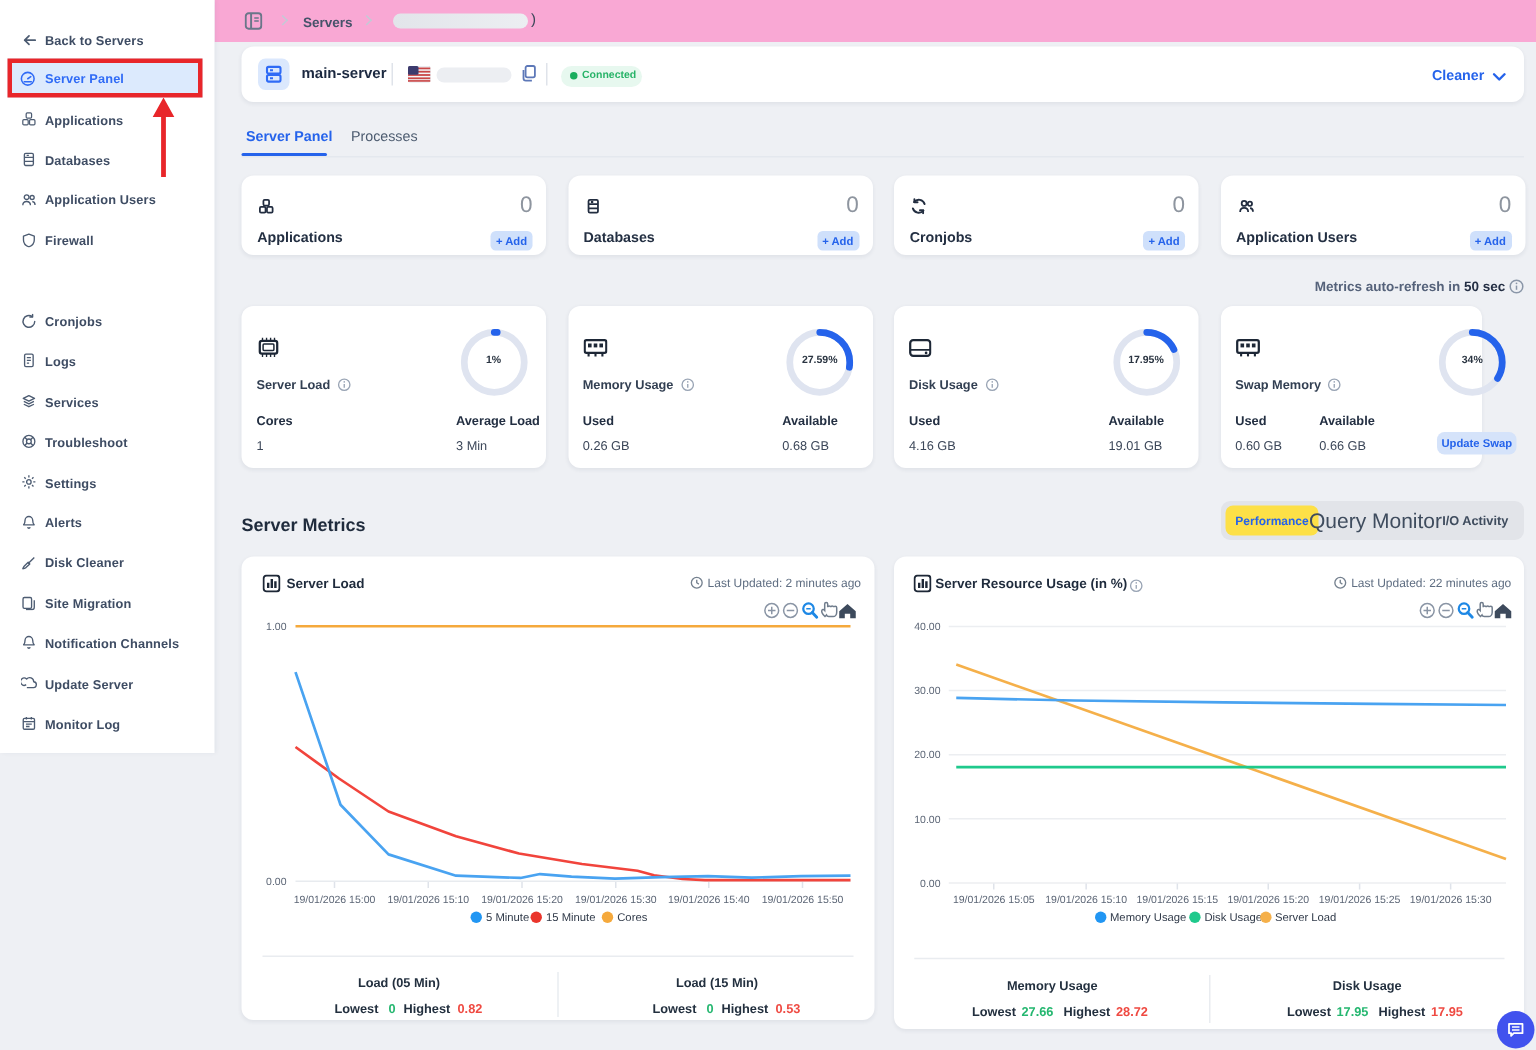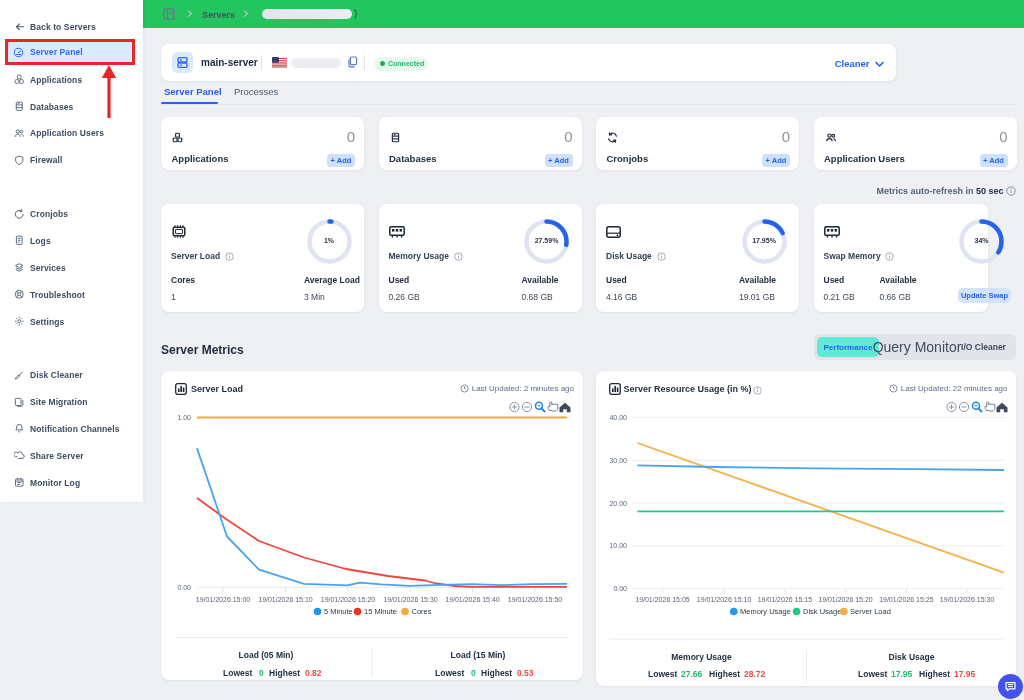--- a/index.html
+++ b/index.html
@@ -11,21 +11,21 @@
 
   
   #sidebar { position:absolute; left:0; top:0; width:143px; height:502px; background:#fff; box-shadow:1px 0 3px rgba(23,43,77,.06); z-index:5; }
   .sitem { position:absolute; left:0; width:143px; height:27px; display:flex; align-items:center; }
   .sitem svg { position:absolute; left:14px; }
   .sitem .lb { position:absolute; left:30px; font-size:8.5px; font-weight:700; color:#3e4c63; letter-spacing:.1px; white-space:nowrap; }
   .active-item { background:#dceafd; border:3px solid #e8262a; }
   .active-item .lb { color:#2f6bf6; }
 
   
-  #breadbar { position:absolute; left:143px; top:0; width:881px; height:28px; background:#22c55e; }
+  #breadbar { position:absolute; left:143px; top:0; width:881px; height:28px; background:#f9a8d4; }
 
   .chev { width:5px; height:5px; border-right:1.4px solid #c3cad6; border-top:1.4px solid #c3cad6; transform:rotate(45deg); display:inline-block; }
 
   .gauge-txt { position:absolute; font-size:7px; font-weight:700; color:#2a3441; }
   .lbl-b { font-size:8.5px; font-weight:700; color:#232f42; white-space:nowrap; }
   .val { font-size:8.5px; color:#3c4759; white-space:nowrap; }
   .addbtn { position:absolute; width:28px; height:12.5px; background:#cfe0fb; border-radius:3.5px; color:#2563eb; font-size:7.5px; font-weight:700; display:flex; align-items:center; justify-content:center; }
 </style>
 </head>
 <body>
@@ -126,20 +126,27 @@
       </svg>
     <span class="lb">Troubleshoot</span>
   </div>
   <div class="sitem" style="top:308px">
     <svg width="10.5" height="10.5" viewBox="0 0 14 14" stroke="#4d5c72" stroke-width="1.2" fill="none">
         <circle cx="7" cy="7" r="2"></circle>
         <path d="M7 1.2v1.9M7 10.9v1.9M1.2 7h1.9M10.9 7h1.9M2.9 2.9l1.3 1.3M9.8 9.8l1.3 1.3M11.1 2.9L9.8 4.2M4.2 9.8l-1.3 1.3"></path>
       </svg>
     <span class="lb">Settings</span>
   </div>
+  <div class="sitem" style="top:334.7px">
+    <svg width="10.5" height="10.5" viewBox="0 0 14 14" stroke="#4d5c72" stroke-width="1.2" fill="none">
+        <path d="M7 1.8a3.4 3.4 0 0 1 3.4 3.4c0 2.6.7 3.4 1.3 4H2.3c.6-.6 1.3-1.4 1.3-4A3.4 3.4 0 0 1 7 1.8z" stroke-linejoin="round"></path>
+        <path d="M5.8 11.4a1.3 1.3 0 0 0 2.4 0"></path>
+      </svg>
+    <span class="lb">Alerts</span>
+  </div>
   <div class="sitem" style="top:361.5px">
     <svg width="10.5" height="10.5" viewBox="0 0 14 14" stroke="#4d5c72" stroke-width="1.2" fill="none">
         <line x1="11.8" y1="2.2" x2="6.2" y2="7.8"></line>
         <path d="M6.4 6.4L3 9.8c-.8.8-1.4 2.4-1.4 2.4s1.6-.2 2.8-1L7.8 8z" stroke-linejoin="round"></path>
       </svg>
     <span class="lb">Disk Cleaner</span>
   </div>
   <div class="sitem" style="top:388.4px">
     <svg width="10.5" height="10.5" viewBox="0 0 14 14" stroke="#4d5c72" stroke-width="1.2" fill="none">
         <rect x="1.8" y="1.8" width="7.6" height="9.6" rx="1.2"></rect>
@@ -151,42 +158,42 @@
     <svg width="10.5" height="10.5" viewBox="0 0 14 14" stroke="#4d5c72" stroke-width="1.2" fill="none">
         <path d="M7 1.8a3.4 3.4 0 0 1 3.4 3.4c0 2.6.7 3.4 1.3 4H2.3c.6-.6 1.3-1.4 1.3-4A3.4 3.4 0 0 1 7 1.8z" stroke-linejoin="round"></path>
         <path d="M5.8 11.4a1.3 1.3 0 0 0 2.4 0"></path>
       </svg>
     <span class="lb">Notification Channels</span>
   </div>
   <div class="sitem" style="top:442px">
     <svg width="10.5" height="10.5" viewBox="0 0 14 14" stroke="#4d5c72" stroke-width="1.2" fill="none">
         <path d="M4.6 8.6a3.2 3.2 0 1 1 .4-5 3.6 3.6 0 0 1 6.3 2.4 2.6 2.6 0 0 1-.6 5.2H5.2" stroke-linejoin="round"></path>
       </svg>
-    <span class="lb">Share Server</span>
+    <span class="lb">Update Server</span>
   </div>
   <div class="sitem" style="top:469px">
     <svg width="10.5" height="10.5" viewBox="0 0 14 14" stroke="#4d5c72" stroke-width="1.2" fill="none">
         <rect x="2" y="2.6" width="10" height="9.6" rx="1.2"></rect>
         <line x1="2" y1="5.4" x2="12" y2="5.4"></line>
         <line x1="4.8" y1="1.4" x2="4.8" y2="3.6"></line>
         <line x1="9.2" y1="1.4" x2="9.2" y2="3.6"></line>
         <line x1="4.4" y1="7.6" x2="9.6" y2="7.6"></line>
         <line x1="4.4" y1="9.8" x2="7.6" y2="9.8"></line>
       </svg>
     <span class="lb">Monitor Log</span>
   </div>
 </div>
 
 <svg class="abs" style="left:99px;top:65px;z-index:9" width="21" height="53" viewBox="0 0 21 53">
   <polygon points="10,0 2.8,13 8.4,13 8.4,53 11.6,53 11.6,13 17.2,13" fill="#e8262a"></polygon>
 </svg>
 
 <div id="main">
 
-  <div class="card" style="left:161px;top:44px;width:735px;height:37px">
+  <div class="card" style="left:161px;top:31px;width:855px;height:37px">
     <div class="abs" style="left:11px;top:8px;width:21px;height:21px;border-radius:5px;background:#dbe8fd;display:flex;align-items:center;justify-content:center">
       <svg width="13" height="13" viewBox="0 0 13 13">
           <rect x="2" y="1.6" width="9" height="4.4" rx="1" fill="none" stroke="#2f6bf6" stroke-width="1.4"></rect>
           <rect x="2" y="7" width="9" height="4.4" rx="1" fill="none" stroke="#2f6bf6" stroke-width="1.4"></rect>
           <line x1="4" y1="3.8" x2="6" y2="3.8" stroke="#2f6bf6" stroke-width="1.3"></line>
           <line x1="4" y1="9.2" x2="6" y2="9.2" stroke="#2f6bf6" stroke-width="1.3"></line>
         </svg>
     </div>
     <span class="abs" style="left:40px;top:13px;font-size:10px;font-weight:700;color:#1c2940">main-server</span>
     <span class="abs" style="left:100px;top:11px;width:1px;height:15px;background:#dfe3ea"></span>
@@ -378,31 +385,31 @@
           <circle cx="5" cy="2.9" r="0.6" fill="#9aa5b5"></circle>
         </svg>
     </div>
     <svg class="abs" style="left:145.5px;top:15px" width="45" height="45" viewBox="0 0 45 45">
         <circle cx="22.5" cy="22.5" r="20" fill="none" stroke="#dfe4f0" stroke-width="4.5"></circle>
         <circle cx="22.5" cy="22.5" r="20" fill="none" stroke="#2563eb" stroke-width="4.5" stroke-linecap="round" stroke-dasharray="42.7 83" transform="rotate(-90 22.5 22.5)"></circle>
       </svg>
     <span class="gauge-txt" style="left:145.5px;top:33px;width:45px;text-align:center">34%</span>
     <span class="abs lbl-b" style="left:10px;top:71px">Used</span>
     <span class="abs lbl-b" style="left:66px;top:71px">Available</span>
-    <span class="abs val" style="left:10px;top:88px">0.21 GB</span>
+    <span class="abs val" style="left:10px;top:88px">0.60 GB</span>
     <span class="abs val" style="left:66px;top:88px">0.66 GB</span>
     <div class="abs" style="left:144.5px;top:84px;width:53px;height:15px;background:#d5e3fa;border-radius:5px;display:flex;align-items:center;justify-content:center;font-size:7.5px;font-weight:700;color:#2563eb;white-space:nowrap">Update Swap</div>
   </div>
 
   <span class="abs" style="left:161px;top:343px;font-size:12px;font-weight:700;color:#1f2b3c">Server Metrics</span>
 
   <div class="abs row" style="left:814px;top:334px;width:202px;height:26px;background:#e2e4e9;border-radius:6px;padding:3px">
-    <div class="row" style="background:#5eead4;border-radius:5px;height:20px;width:62px;justify-content:center;font-size:8px;font-weight:700;color:#2563eb;white-space:nowrap">Performance</div>
+    <div class="row" style="background:#fde047;border-radius:5px;height:20px;width:62px;justify-content:center;font-size:8px;font-weight:700;color:#2563eb;white-space:nowrap">Performance</div>
     <div class="row" style="height:20px;width:76px;justify-content:center;font-size:14px;font-weight:400;color:#3f4c5e;white-space:nowrap">Query Monitor</div>
-    <div class="row" style="height:20px;width:57px;justify-content:center;font-size:8.5px;font-weight:600;color:#3f4c5e;white-space:nowrap">I/O Cleaner</div>
+    <div class="row" style="height:20px;width:57px;justify-content:center;font-size:8.5px;font-weight:600;color:#3f4c5e;white-space:nowrap">I/O Activity</div>
   </div>
 
   <div class="card" id="chartL" style="left:161px;top:371px;width:422px;height:309px;overflow:hidden">
     <svg class="abs" style="left:14px;top:12px" width="12" height="12" viewBox="0 0 12 12">
         <rect x="0.7" y="0.7" width="10.6" height="10.6" rx="2" fill="none" stroke="#1d2736" stroke-width="1.3"></rect>
         <rect x="3" y="5.5" width="1.6" height="3.5" fill="#1d2736"></rect>
         <rect x="5.4" y="3" width="1.6" height="6" fill="#1d2736"></rect>
         <rect x="7.8" y="4.5" width="1.6" height="4.5" fill="#1d2736"></rect>
       </svg>
     <span class="abs" style="left:30px;top:13px;font-size:9px;font-weight:700;color:#1f2b3c">Server Load</span>

